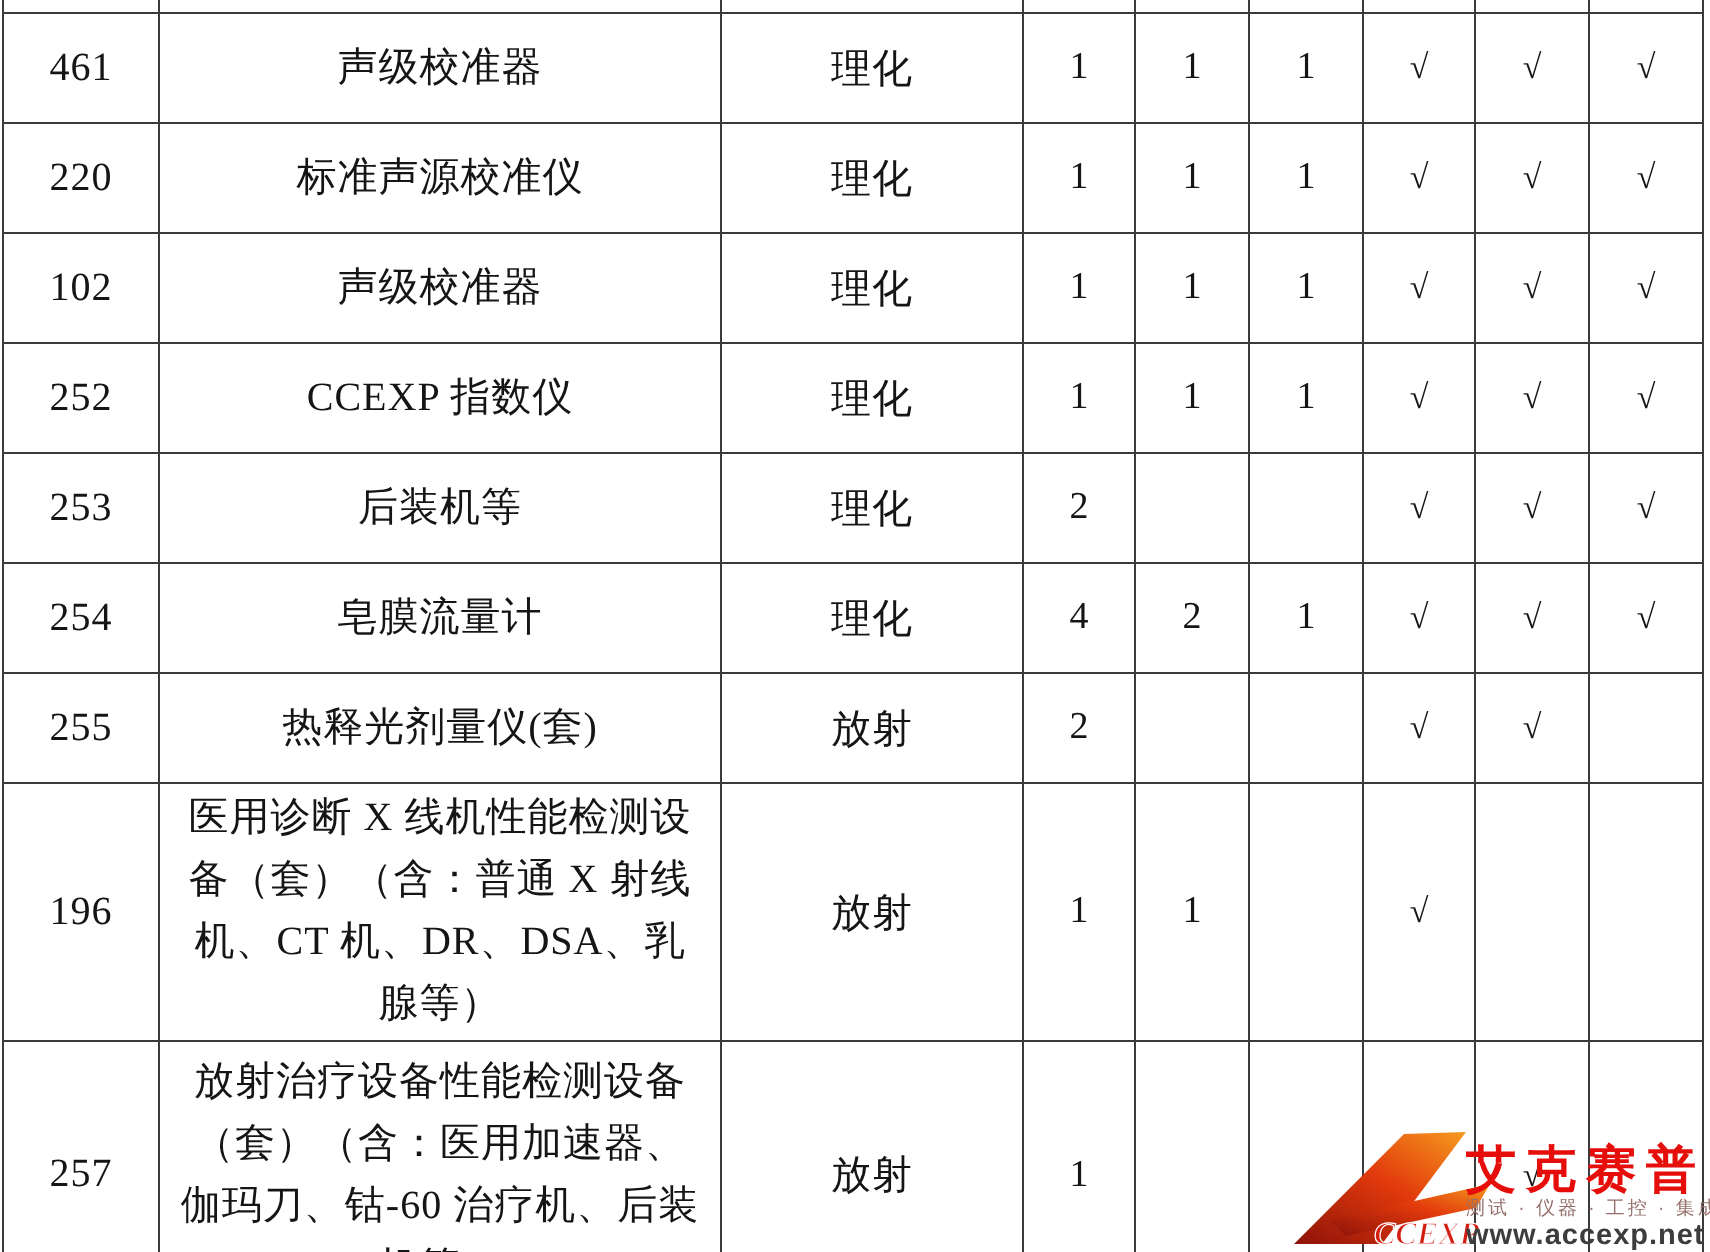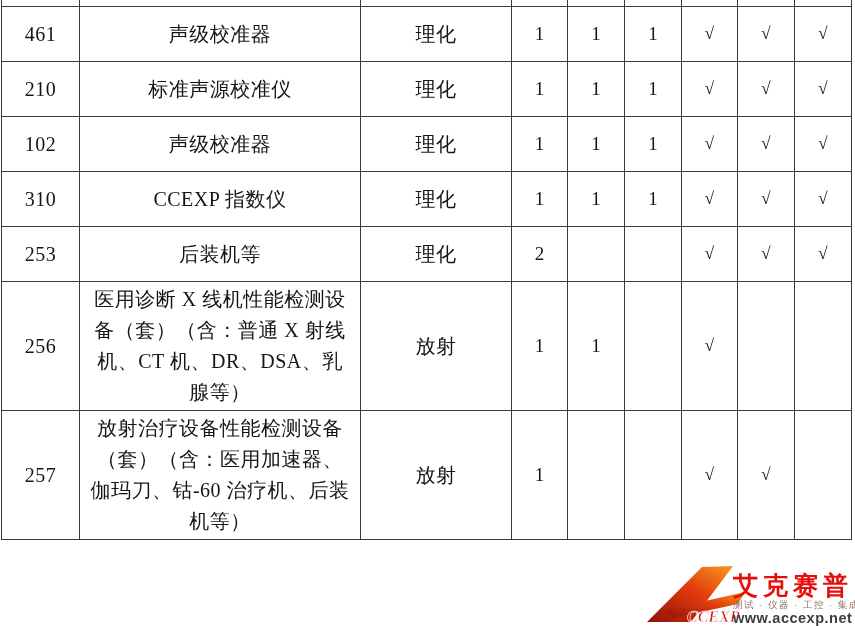--- a/index.html
+++ b/index.html
@@ -72,21 +72,21 @@
         <td class="name-cell">声级校准器</td>
         <td>理化</td>
         <td>1</td>
         <td>1</td>
         <td>1</td>
         <td>√</td>
         <td>√</td>
         <td>√</td>
       </tr>
       <tr>
-        <td>210</td>
+        <td>220</td>
         <td class="name-cell">标准声源校准仪</td>
         <td>理化</td>
         <td>1</td>
         <td>1</td>
         <td>1</td>
         <td>√</td>
         <td>√</td>
         <td>√</td>
       </tr>
       <tr>
@@ -94,21 +94,21 @@
         <td class="name-cell">声级校准器</td>
         <td>理化</td>
         <td>1</td>
         <td>1</td>
         <td>1</td>
         <td>√</td>
         <td>√</td>
         <td>√</td>
       </tr>
       <tr>
-        <td>310</td>
+        <td>252</td>
         <td class="name-cell">CCEXP 指数仪</td>
         <td>理化</td>
         <td>1</td>
         <td>1</td>
         <td>1</td>
         <td>√</td>
         <td>√</td>
         <td>√</td>
       </tr>
       <tr>
@@ -116,21 +116,43 @@
         <td class="name-cell">后装机等</td>
         <td>理化</td>
         <td>2</td>
         <td></td>
         <td></td>
         <td>√</td>
         <td>√</td>
         <td>√</td>
       </tr>
       <tr>
-        <td>256</td>
+        <td>254</td>
+        <td class="name-cell">皂膜流量计</td>
+        <td>理化</td>
+        <td>4</td>
+        <td>2</td>
+        <td>1</td>
+        <td>√</td>
+        <td>√</td>
+        <td>√</td>
+      </tr>
+      <tr>
+        <td>255</td>
+        <td class="name-cell">热释光剂量仪(套)</td>
+        <td>放射</td>
+        <td>2</td>
+        <td></td>
+        <td></td>
+        <td>√</td>
+        <td>√</td>
+        <td></td>
+      </tr>
+      <tr>
+        <td>196</td>
         <td class="name-cell">医用诊断 X 线机性能检测设备（套）（含：普通 X 射线机、CT 机、DR、DSA、乳腺等）</td>
         <td>放射</td>
         <td>1</td>
         <td>1</td>
         <td></td>
         <td>√</td>
         <td></td>
         <td></td>
       </tr>
       <tr>

